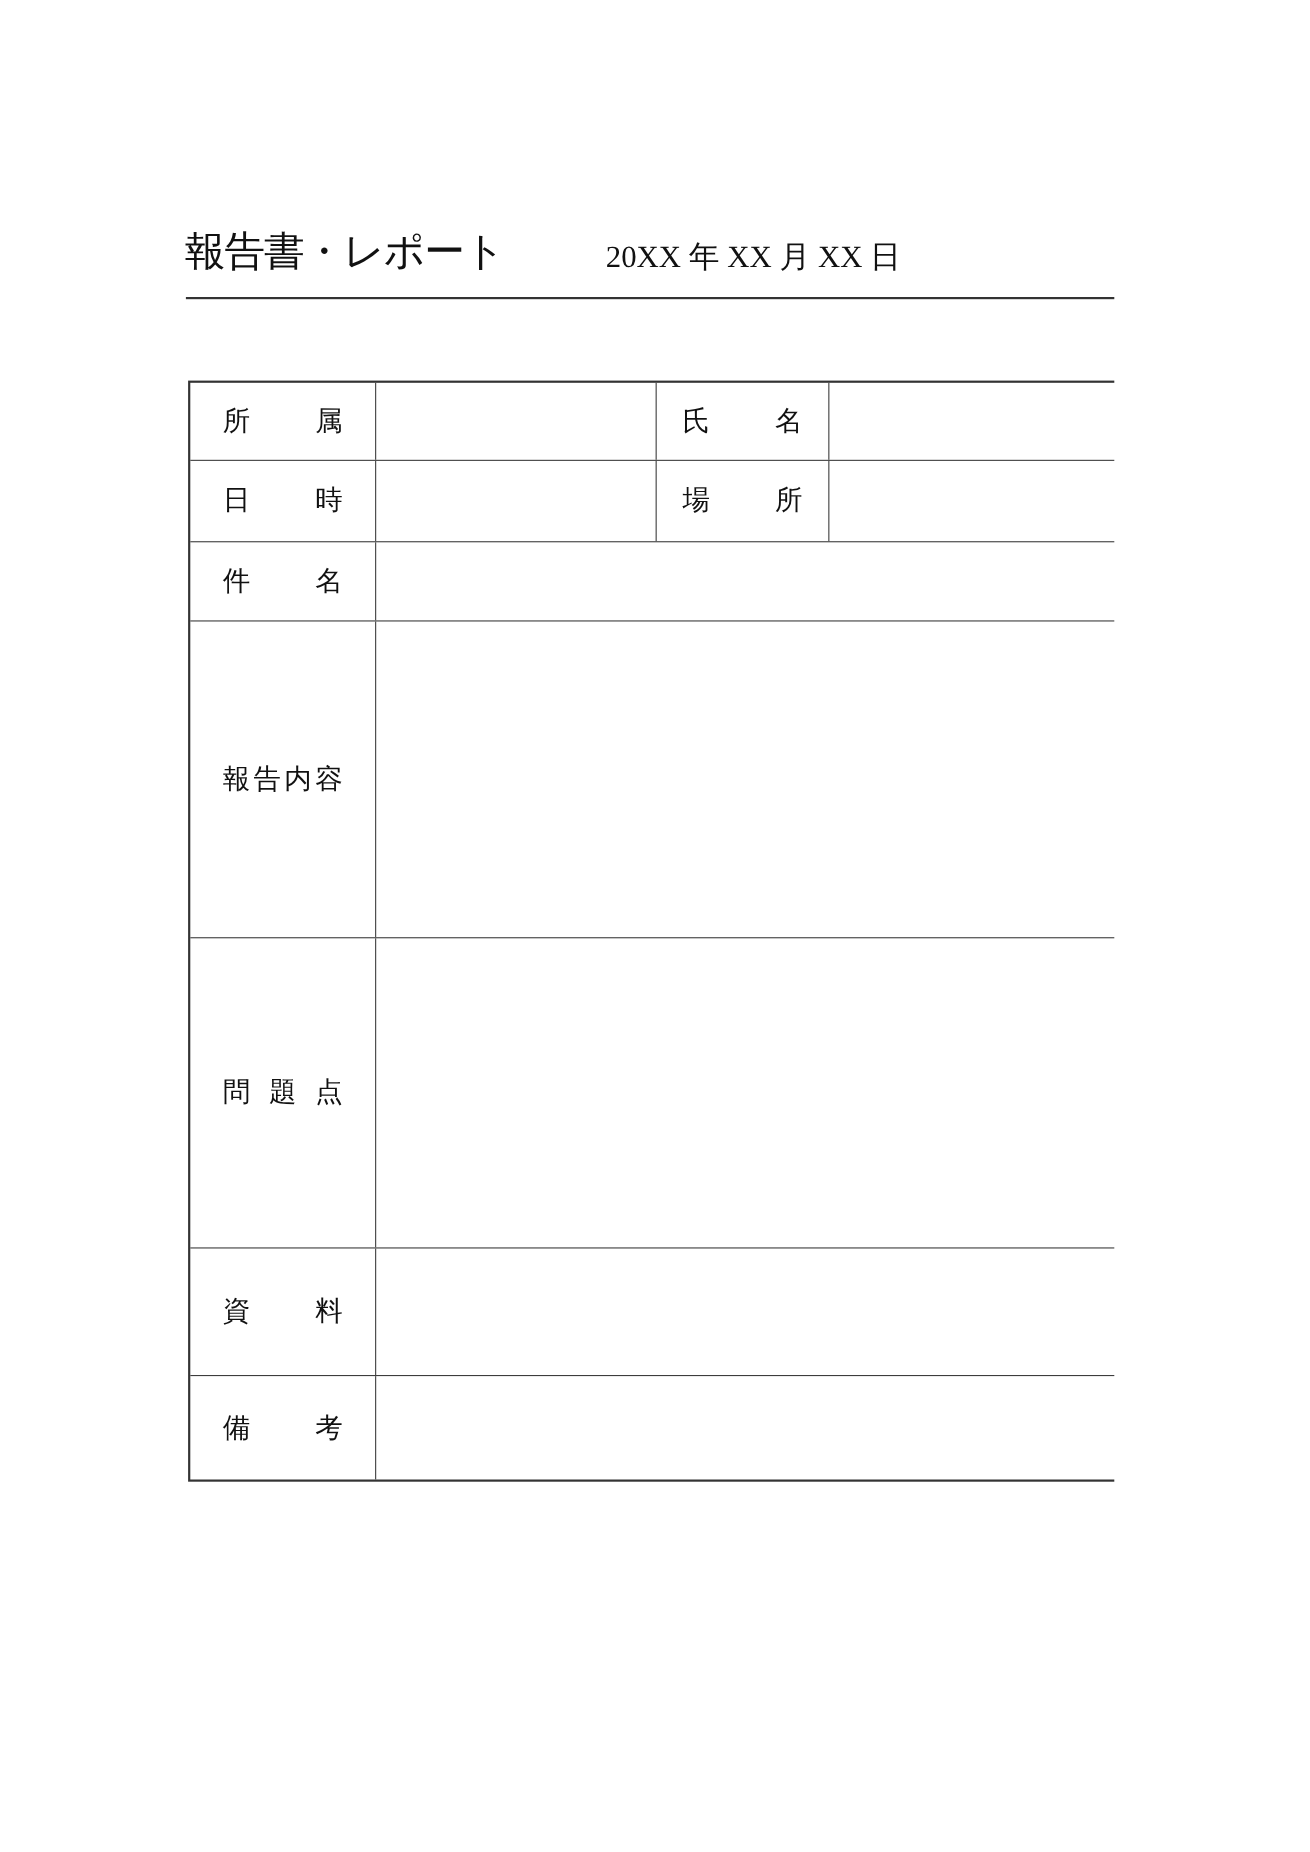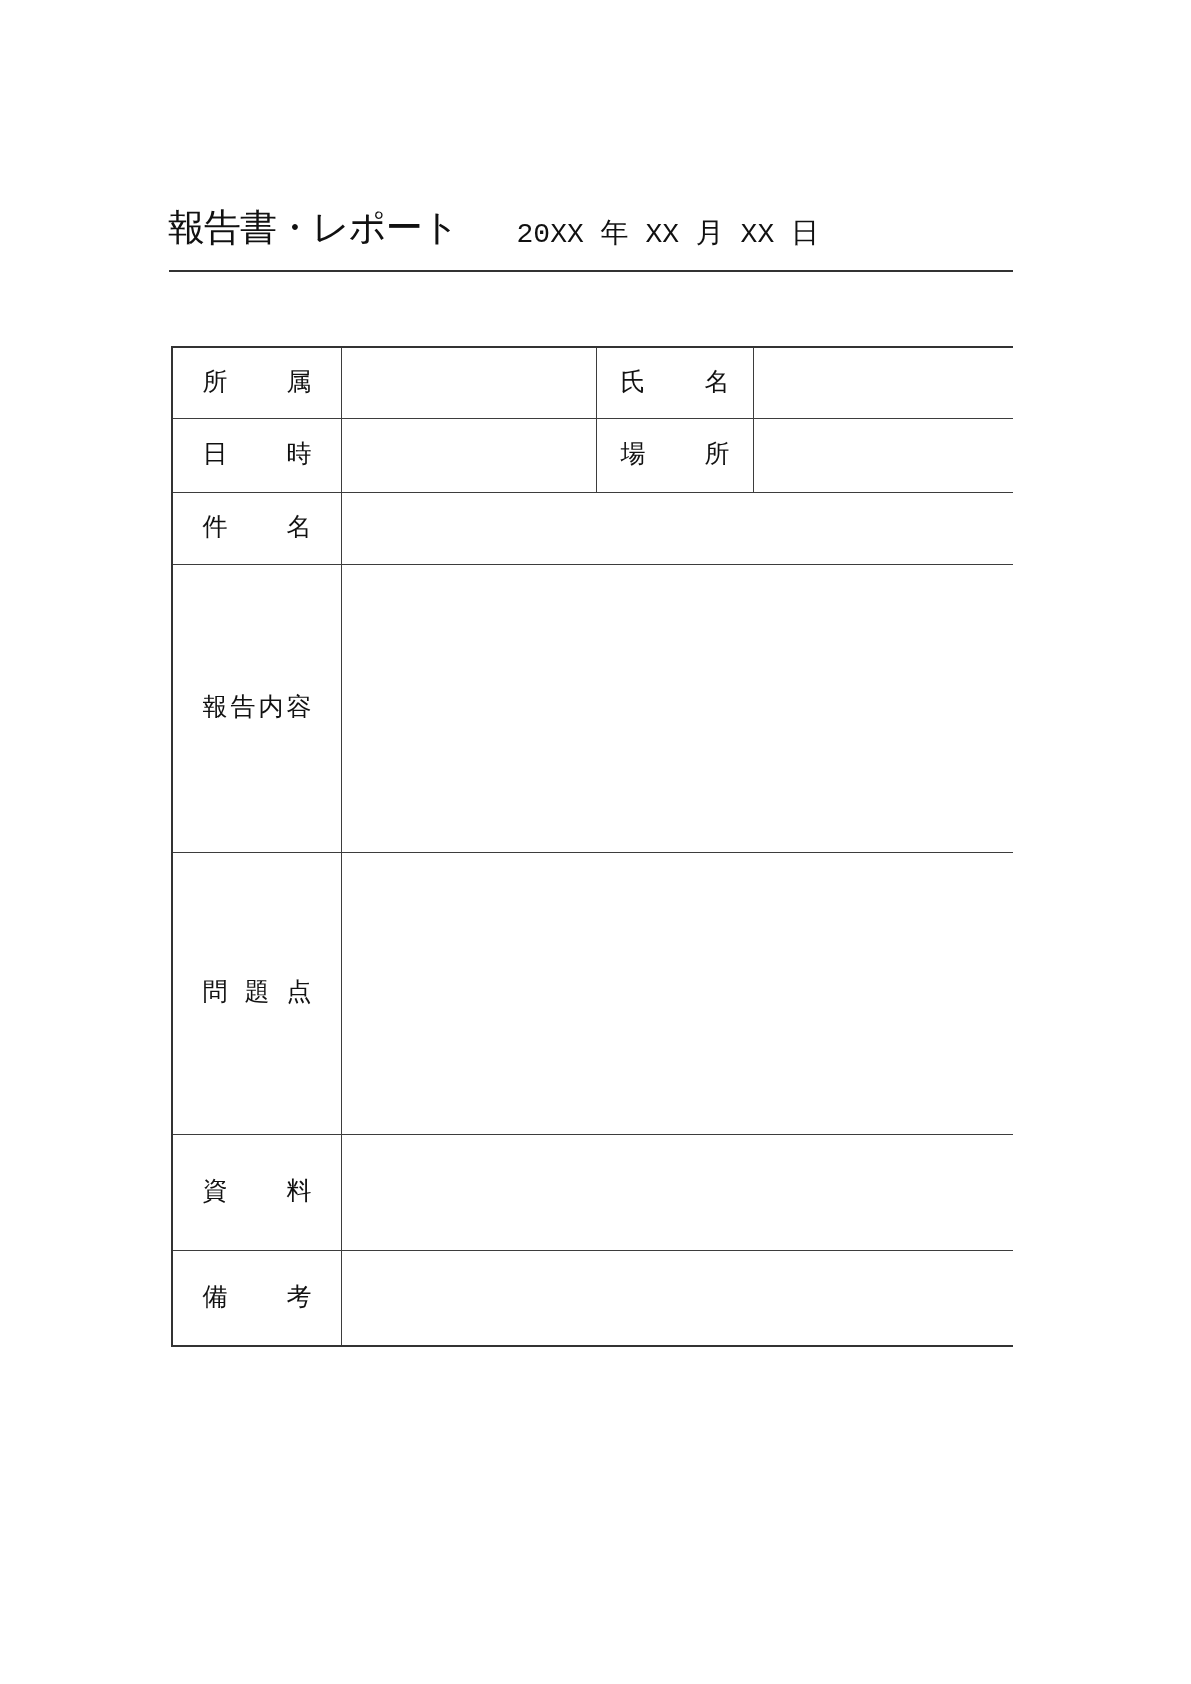--- a/index.html
+++ b/index.html
@@ -5,21 +5,21 @@
   html, body {
     margin: 0;
     padding: 0;
     background: #ffffff;
   }
   .page {
     position: relative;
     width: 1013px;
     height: 1684px;
     background: #ffffff;
-    font-family: Liberation Mono, monospace;
+    font-family: Liberation Serif, serif;
     color: #111111;
     overflow: hidden;
   }
   .title {
     position: absolute;
     left: 168px;
     top: 208px;
     margin: 0;
     font-size: 37px;
     font-weight: normal;

